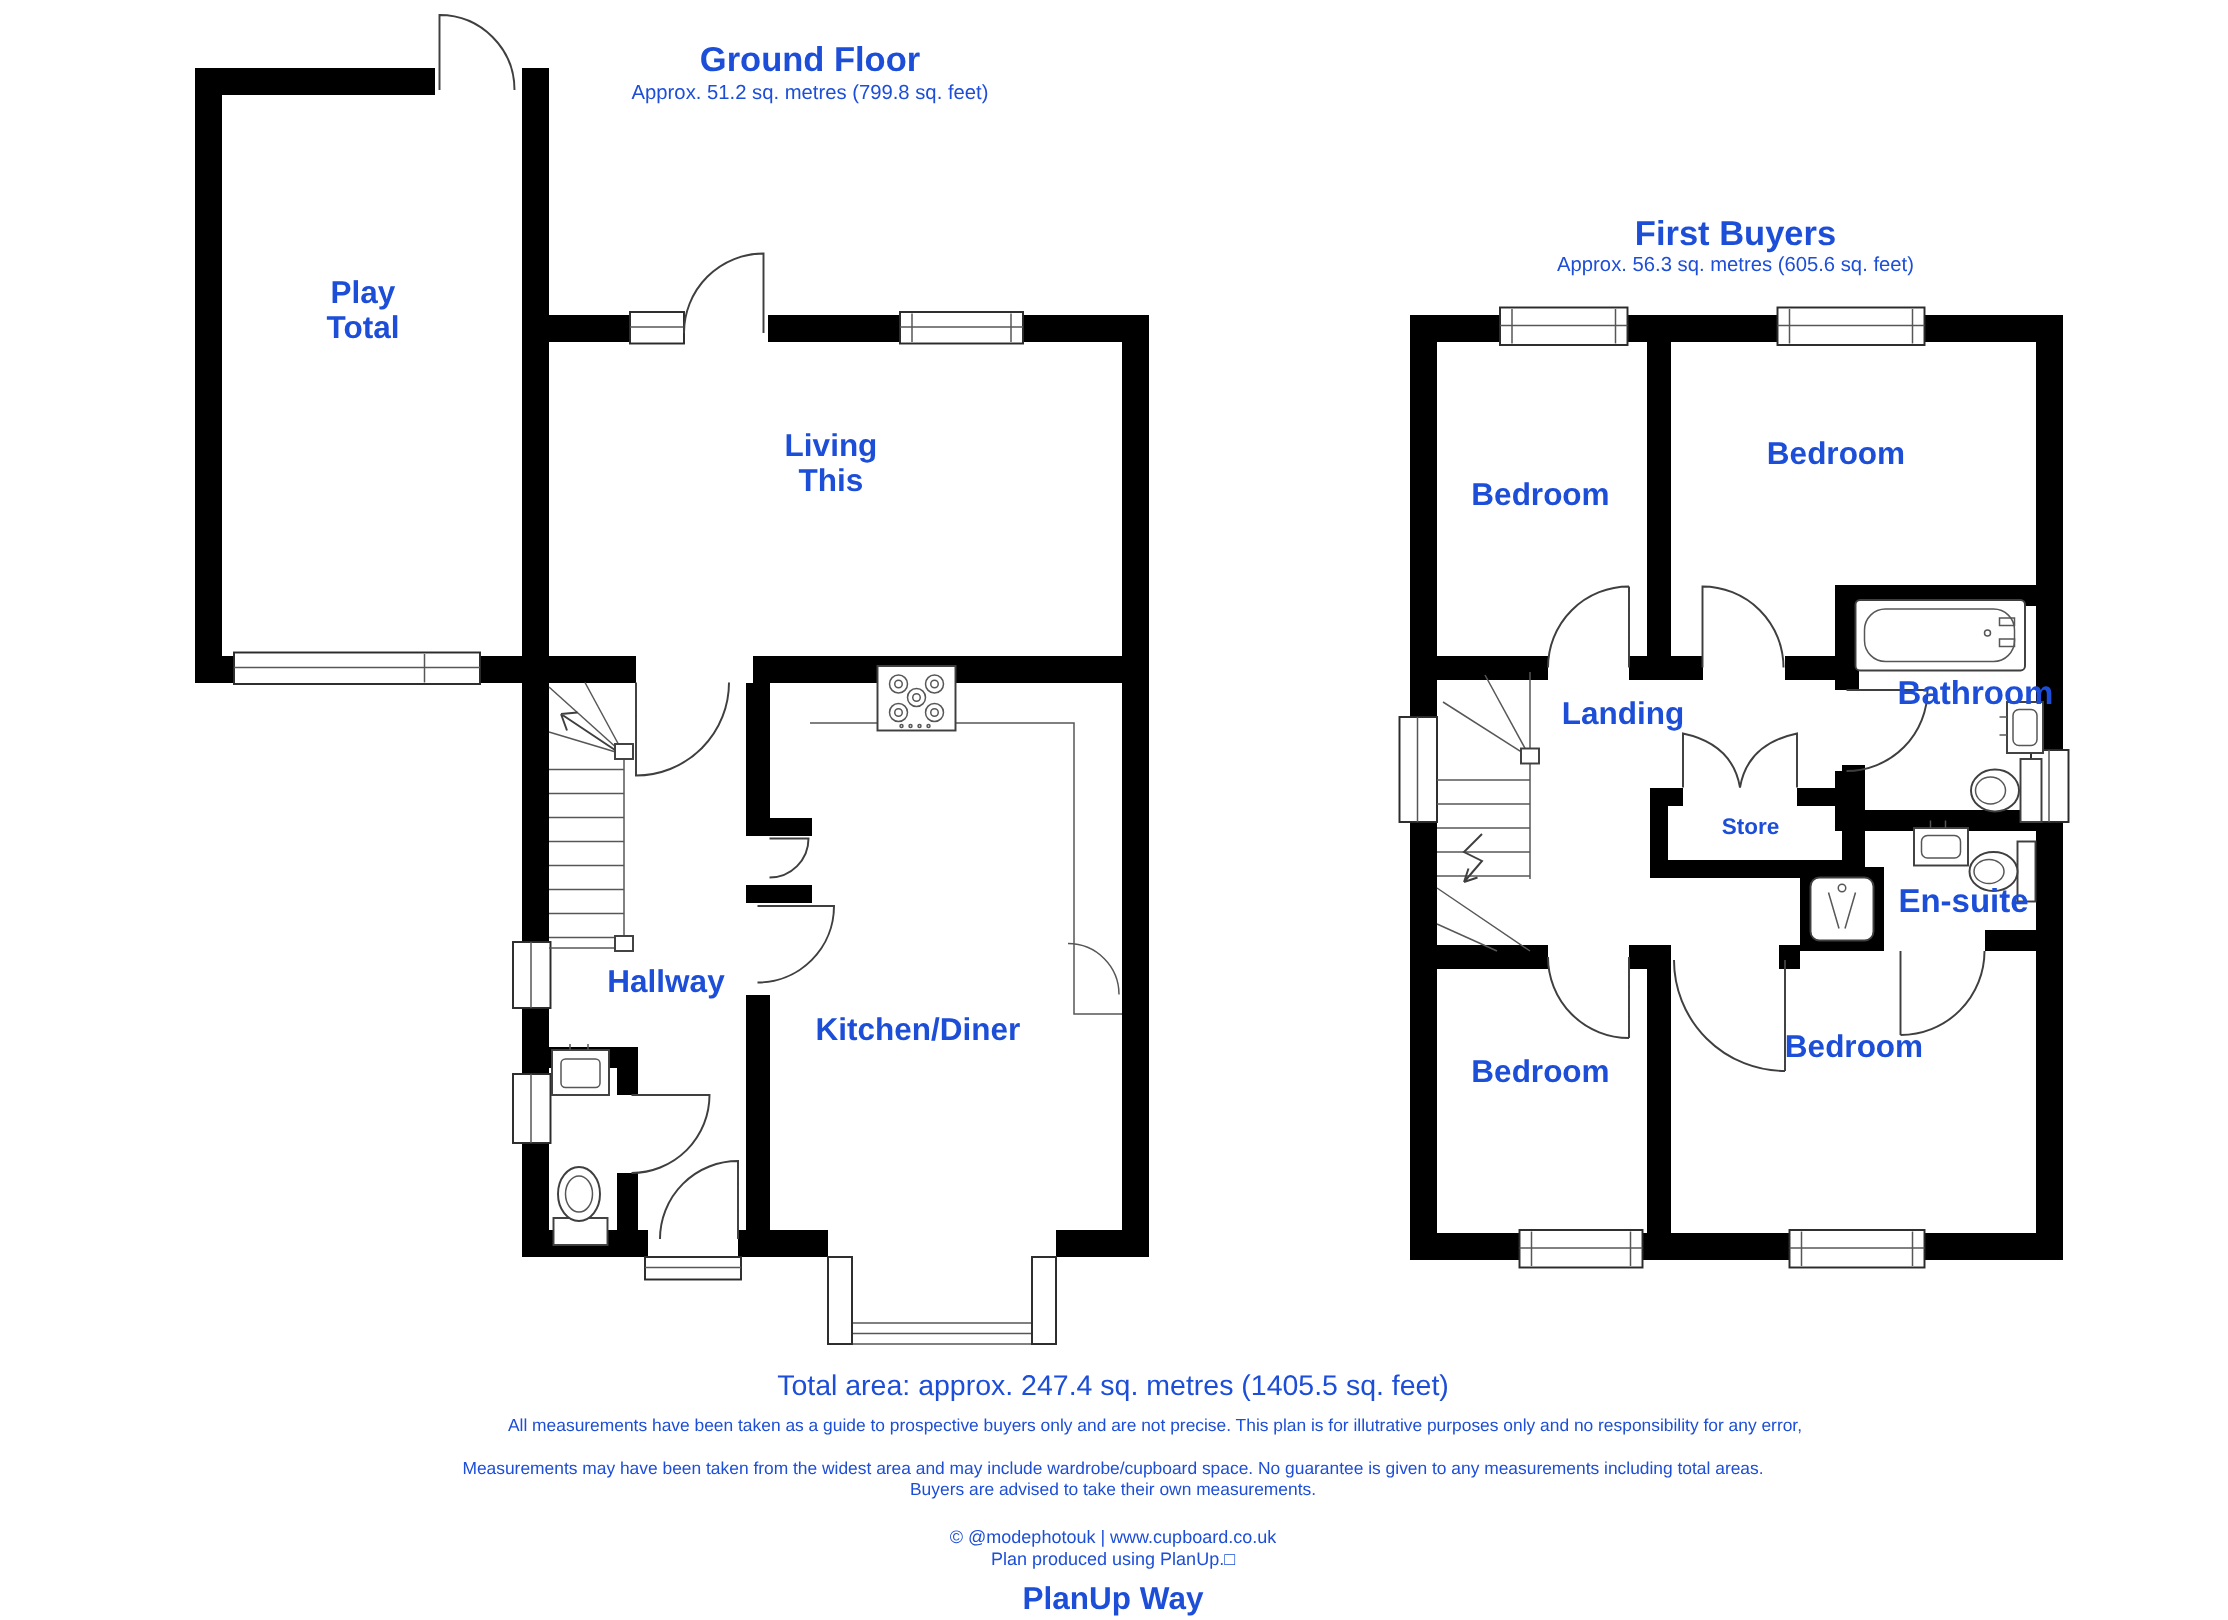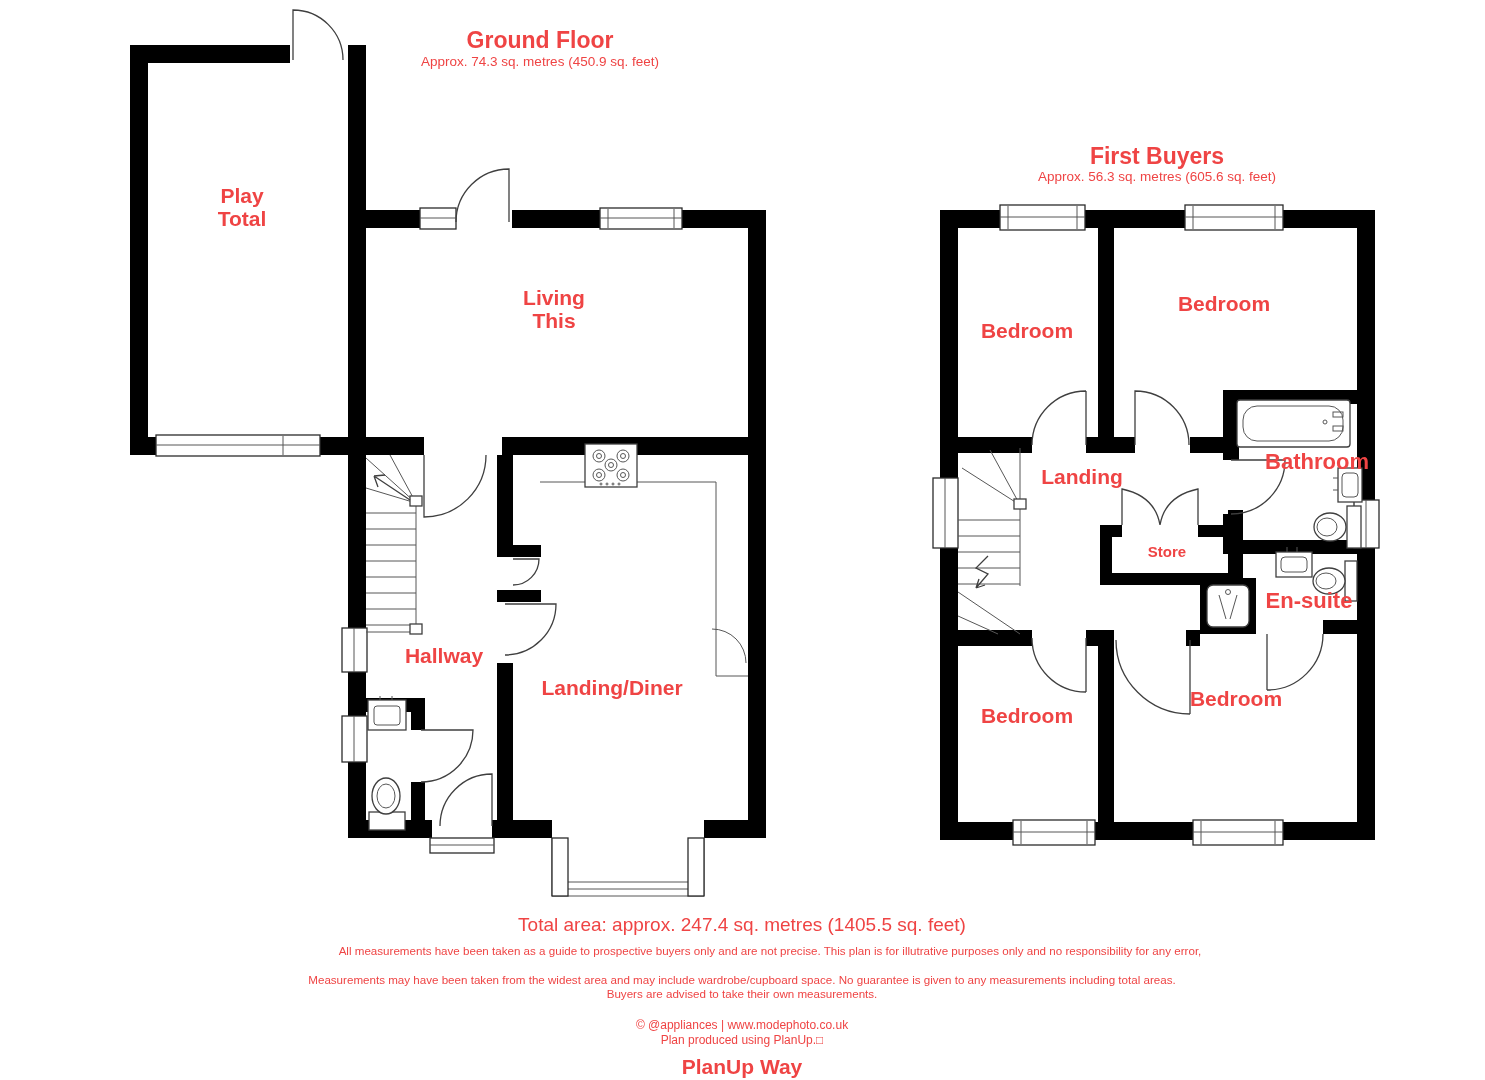--- a/index.html
+++ b/index.html
@@ -1,17 +1,17 @@
 <!DOCTYPE html>
 <html><head>
 <meta charset="utf-8">
 <style>
   html,body{margin:0;padding:0;background:#fff;}
   .page{position:relative;width:1485px;height:1080px;background:#fff;overflow:hidden;
-        font-family:"Liberation Sans", sans-serif;color:#ef4444;}
+        font-family:"Liberation Sans", sans-serif;color:#1d4ed8;}
   .plan-svg{position:absolute;left:0;top:0;}
   .wall{fill:#000;}
   .win{fill:#fff;stroke:#2b2b2b;stroke-width:1.3;}
   .ln{fill:none;stroke:#3f3f3f;stroke-width:1.3;}
   .thin{stroke:#575757;stroke-width:1;fill:none;}
   .fix{fill:#fff;stroke:#3f3f3f;stroke-width:1.3;}
   .lbl{position:absolute;transform:translate(-50%,-50%);font-weight:bold;text-align:center;
        line-height:1.08;white-space:nowrap;}
   .lbl.wrap{white-space:normal;}
   .reg{font-weight:normal;}
@@ -256,41 +256,41 @@
       </g>
       <g>
         <rect class="fix" x="1345" y="561" width="12" height="40"></rect>
         <ellipse class="fix" cx="1329" cy="581" rx="16" ry="13"></ellipse>
         <ellipse class="thin" cx="1326" cy="581" rx="10" ry="8"></ellipse>
       </g>
     </g>
   </svg>
 
   <div class="lbl fs23" style="left:540px;top:40px;">Ground Floor</div>
-  <div class="lbl fs13 reg" style="left:540px;top:62px;">Approx. 74.3 sq. metres (450.9 sq. feet)</div>
+  <div class="lbl fs13 reg" style="left:540px;top:62px;">Approx. 51.2 sq. metres (799.8 sq. feet)</div>
   <div class="lbl fs23" style="left:1157px;top:156px;">First Buyers</div>
   <div class="lbl fs13 reg" style="left:1157px;top:177px;">Approx. 56.3 sq. metres (605.6 sq. feet)</div>
 
   <div class="lbl fs21 wrap" style="left:242px;top:208px;width:72px;">Play Total</div>
   <div class="lbl fs21 wrap" style="left:554px;top:310px;width:84px;">Living This</div>
   <div class="lbl fs21" style="left:444px;top:656px;">Hallway</div>
-  <div class="lbl fs21" style="left:612px;top:688px;">Landing/Diner</div>
+  <div class="lbl fs21" style="left:612px;top:688px;">Kitchen/Diner</div>
 
   <div class="lbl fs21" style="left:1027px;top:331px;">Bedroom</div>
   <div class="lbl fs21" style="left:1224px;top:304px;">Bedroom</div>
   <div class="lbl fs21" style="left:1082px;top:477px;">Landing</div>
   <div class="lbl fs16" style="left:1301px;top:462px;">Bathroom</div>
   <div class="lbl fs15" style="left:1167px;top:552px;">Store</div>
   <div class="lbl fs16" style="left:1293px;top:601px;">En-suite</div>
   <div class="lbl fs21" style="left:1027px;top:716px;">Bedroom</div>
   <div class="lbl fs21" style="left:1236px;top:699px;">Bedroom</div>
 
   <div class="lbl fs19 reg" style="left:742px;top:925px;">Total area: approx. 247.4 sq. metres (1405.5 sq. feet)</div>
 
   <div class="lbl fs11 reg" style="left:770px;top:951px;">All measurements have been taken as a guide to prospective buyers only and are not precise. This plan is for illutrative purposes only and no responsibility for any error,</div>
   <div class="lbl fs11 reg" style="left:742px;top:980px;">Measurements may have been taken from the widest area and may include wardrobe/cupboard space. No guarantee is given to any measurements including total areas.</div>
   <div class="lbl fs11 reg" style="left:742px;top:994px;">Buyers are advised to take their own measurements.</div>
 
-  <div class="lbl fs12 reg" style="left:742px;top:1025px;">© @appliances | www.modephoto.co.uk</div>
+  <div class="lbl fs12 reg" style="left:742px;top:1025px;">© @modephotouk | www.cupboard.co.uk</div>
   <div class="lbl fs12 reg" style="left:742px;top:1040px;">Plan produced using PlanUp.□</div>
   <div class="lbl fs21" style="left:742px;top:1067px;">PlanUp Way</div>
 
 </div>
 
 </body></html>

